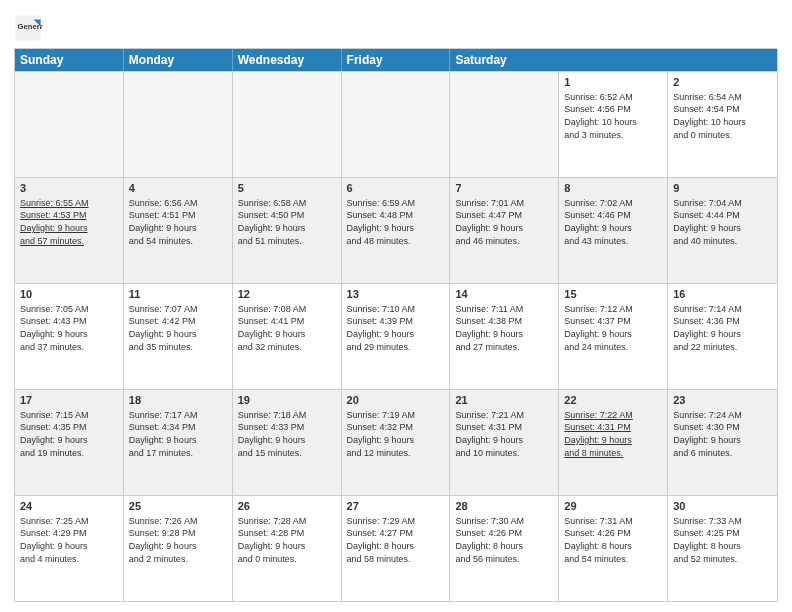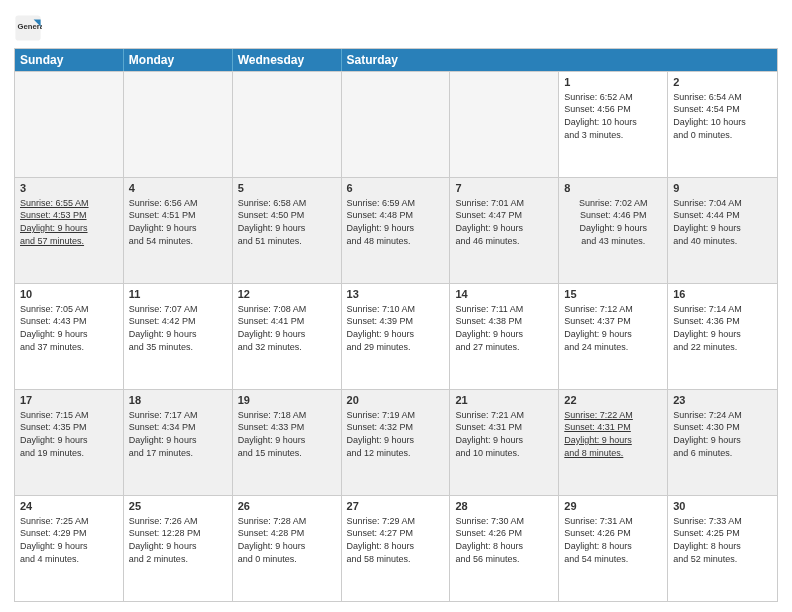--- a/index.html
+++ b/index.html
@@ -122,20 +122,21 @@
       <div class="month-title"></div>
       <div class="location"></div>
     </div>
   </div>
 
   <div class="calendar">
     <div class="cal-header">
     <div class="cal-header-cell">Sunday</div>
         <div class="cal-header-cell">Monday</div>
         <div class="cal-header-cell">Wednesday</div>
+        <div class="cal-header-cell">Friday</div>
         <div class="cal-header-cell">Saturday</div>
       </div>
     <div class="cal-body">
     <div class="cal-row">
           <div class="cal-cell empty"></div>
           <div class="cal-cell empty"></div>
           <div class="cal-cell empty"></div>
           <div class="cal-cell empty"></div>
           <div class="cal-cell empty"></div>
           <div class="cal-cell">
@@ -184,21 +185,21 @@
           </div>
           <div class="cal-cell shaded">
             <span class="day-num">7</span>
             <div class="cell-info" style="white-space: pre-line;">Sunrise: 7:01 AM
 Sunset: 4:47 PM
 Daylight: 9 hours
 and 46 minutes.</div>
           </div>
           <div class="cal-cell shaded">
             <span class="day-num">8</span>
-            <div class="cell-info" style="white-space: pre-line; text-align: center;">Sunrise: 7:02 AM
+            <div class="cell-info" style="white-space: pre-line;">Sunrise: 7:02 AM
 Sunset: 4:46 PM
 Daylight: 9 hours
 and 43 minutes.</div>
           </div>
           <div class="cal-cell shaded">
             <span class="day-num">9</span>
             <div class="cell-info" style="white-space: pre-line;">Sunrise: 7:04 AM
 Sunset: 4:44 PM
 Daylight: 9 hours
 and 40 minutes.</div>
@@ -310,21 +311,21 @@
           <div class="cal-cell">
             <span class="day-num">24</span>
             <div class="cell-info" style="white-space: pre-line;">Sunrise: 7:25 AM
 Sunset: 4:29 PM
 Daylight: 9 hours
 and 4 minutes.</div>
           </div>
           <div class="cal-cell">
             <span class="day-num">25</span>
             <div class="cell-info" style="white-space: pre-line;">Sunrise: 7:26 AM
-Sunset: 12:28 PM
+Sunset: 9:28 PM
 Daylight: 9 hours
 and 2 minutes.</div>
           </div>
           <div class="cal-cell">
             <span class="day-num">26</span>
             <div class="cell-info" style="white-space: pre-line;">Sunrise: 7:28 AM
 Sunset: 4:28 PM
 Daylight: 9 hours
 and 0 minutes.</div>
           </div>

